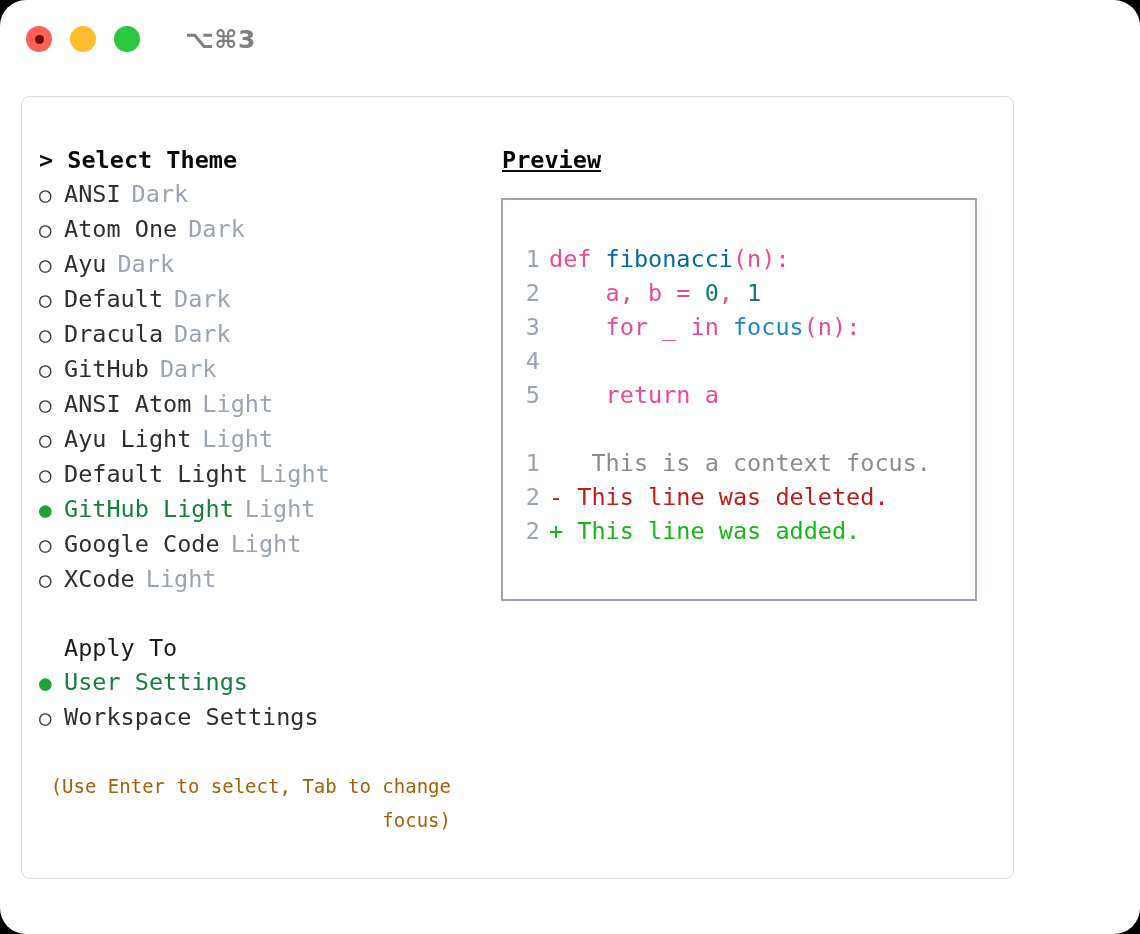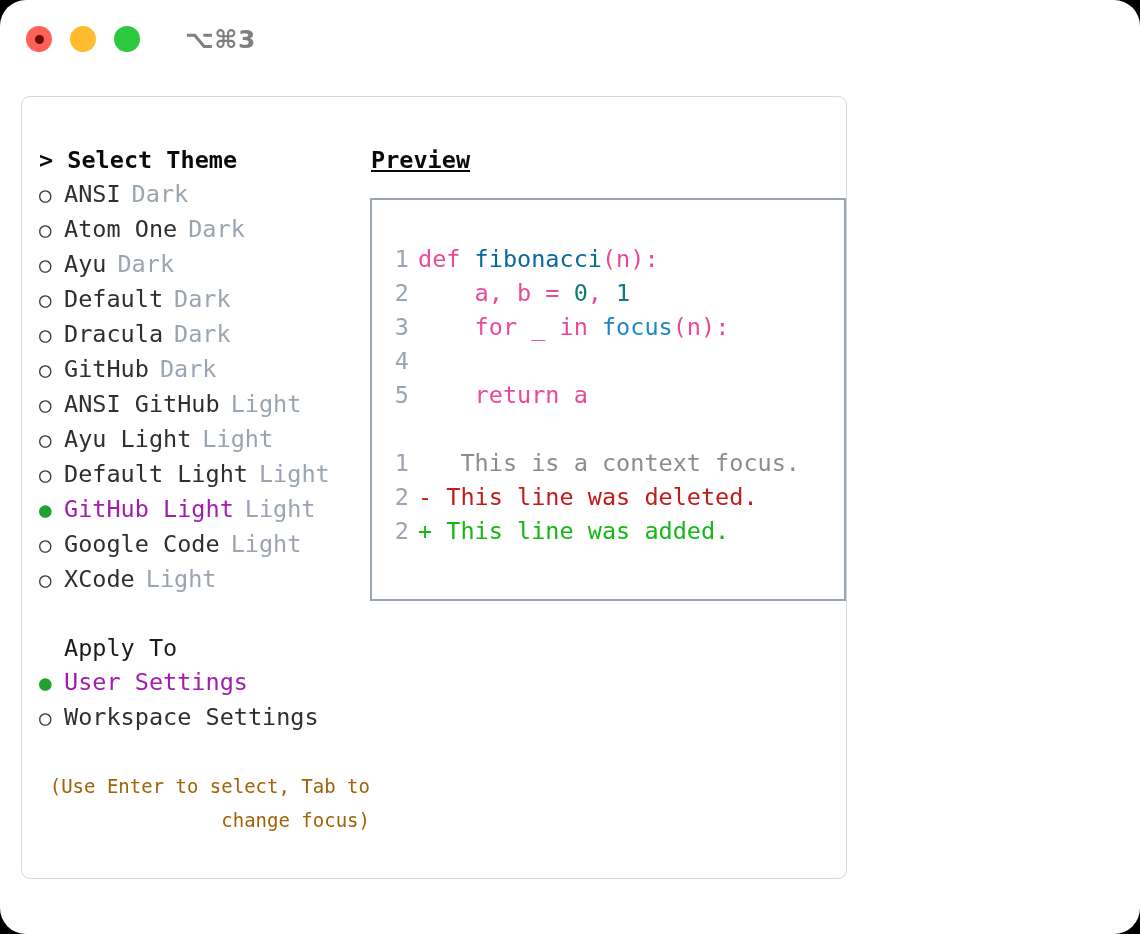--- a/index.html
+++ b/index.html
@@ -69,21 +69,21 @@
     color: #7f7f7f;
     letter-spacing: 0.5px;
     font-family: "DejaVu Sans", "Liberation Sans", sans-serif;
   }
 
   
   .panel {
     position: absolute;
     left: 21px;
     top: 96px;
-    width: 826px;
+    width: 993px;
     height: 783px;
     border: 1.5px solid #d5d8dd;
     border-radius: 9px;
     box-sizing: border-box;
     background: #ffffff;
   }
 
   .columns {
     display: flex;
     padding: 46px 0 0 0;
@@ -108,21 +108,21 @@
     white-space: pre;
   }
   .opt-marker {
     width: 25px;
     flex: 0 0 25px;
     color: #3a3a3a;
     font-size: 21px;
   }
   .opt-marker.sel { color: #22a133; }
   .opt-label { color: #2f2f2f; }
-  .opt-label.sel { color: #a21caf; }
+  .opt-label.sel { color: #15803d; }
   .opt-tag {
     color: #9aa5b1;
     margin-left: 11px;
   }
 
   .apply-header {
     font-size: 23.5px;
     color: #1a1a1a;
     line-height: 34px;
     margin-left: 25px;
@@ -241,21 +241,21 @@
           </div>
 
           <div class="opt-row">
             <span class="opt-marker">○</span>
             <span class="opt-label">GitHub</span>
             <span class="opt-tag">Dark</span>
           </div>
 
           <div class="opt-row">
             <span class="opt-marker">○</span>
-            <span class="opt-label">ANSI GitHub</span>
+            <span class="opt-label">ANSI Atom</span>
             <span class="opt-tag">Light</span>
           </div>
 
           <div class="opt-row">
             <span class="opt-marker">○</span>
             <span class="opt-label">Ayu Light</span>
             <span class="opt-tag">Light</span>
           </div>
 
           <div class="opt-row">

